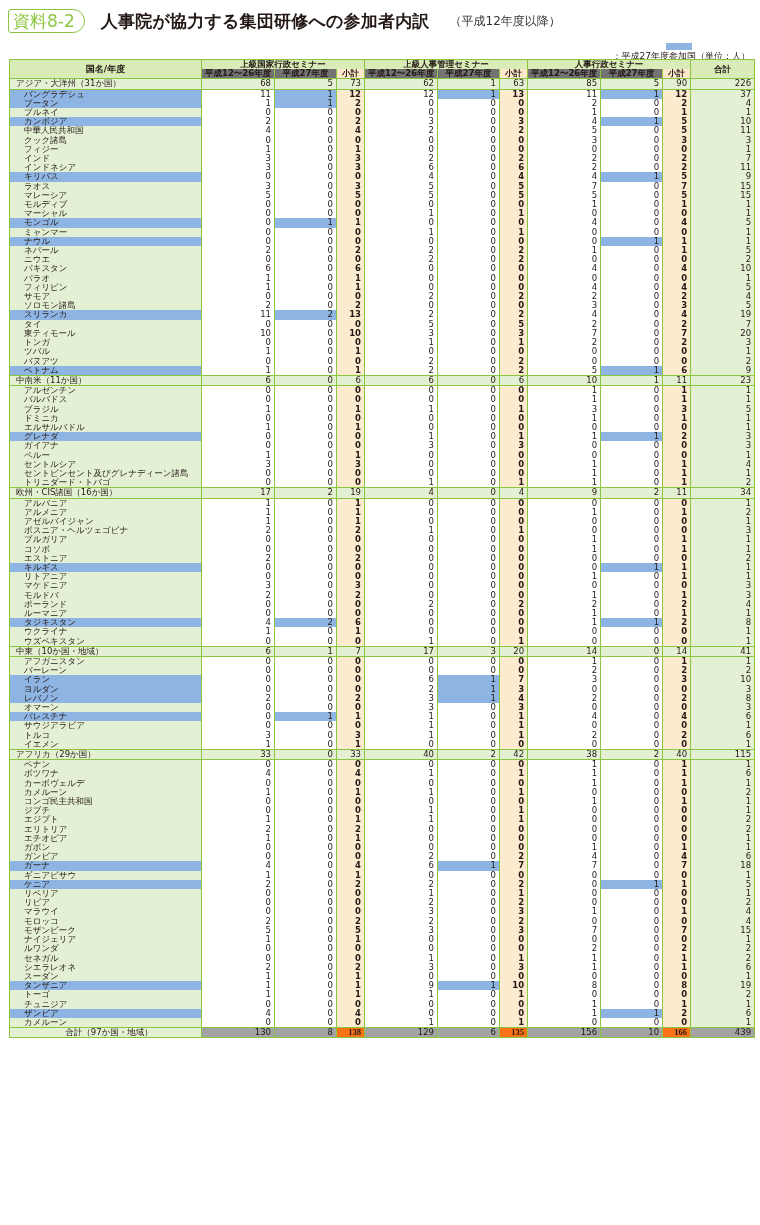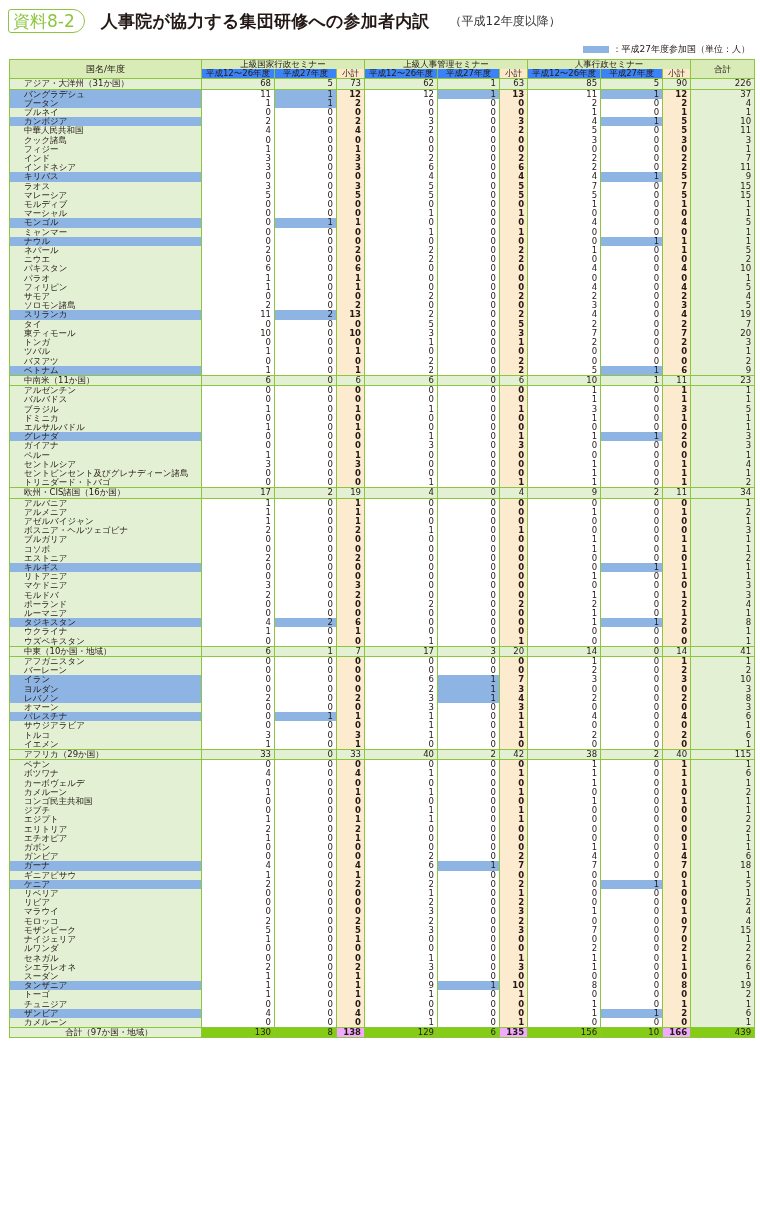--- a/index.html
+++ b/index.html
@@ -1,40 +1,40 @@
 <!DOCTYPE html>
 <html><head>
 <meta charset="utf-8">
 <style>
   html, body { margin: 0; padding: 0; background: #ffffff; }
   body { width: 760px; height: 1225px; overflow: hidden; font-family: "DejaVu Sans", sans-serif; color: #231815; }
   .title-row { position: absolute; left: 8px; top: 8px; display: flex; align-items: center; height: 26px; gap: 16px; }
   .badge { border: 1.5px solid #8cc63f; border-radius: 3px 12px 12px 3px; color: #8cc63f; font-size: 17px; padding: 0 9px 0 4px; height: 22px; line-height: 22px; font-weight: normal; }
   .main-title { font-size: 17px; font-weight: bold; color: #231815; letter-spacing: 0.2px; }
   .sub-title { margin-left: 4px; font-size: 12px; color: #333; }
-  .legend { position: absolute; right: 10px; top: 43px; font-size: 9px; color: #231815; display: flex; align-items: center; }
+  .legend { position: absolute; right: 10px; top: 43px; font-size: 9px; color: #231815; display: flex; align-items: center; flex-direction: column; }
   .legend-swatch { width: 26px; height: 7px; background: #8db4e2; margin-right: 4px; }
   table { position: absolute; left: 9px; top: 59px; width: 745px; border-collapse: collapse; font-size: 8.5px; line-height: 9.2px; table-layout: fixed; }
   td, th { padding: 0 3px; white-space: nowrap; overflow: hidden; }
-  th { background: #d9ecb7; font-weight: normal; border: 1px solid #8cc63f; text-align: center; }
-  th.sub { background: #3b82f6; }
+  th { background: #d9ecb7; font-weight: bold; border: 1px solid #8cc63f; text-align: center; }
+  th.sub { background: #737373; }
   th.sub-total { background: #fde9c9; }
   .h-name { font-size: 9px; }
   td { border-left: 1px solid #8cc63f; border-right: 1px solid #8cc63f; text-align: right; background: #fff; }
   td.name { text-align: left; background: #e4f0d4; padding-left: 14px; }
   td.st { background: #fdebd0; font-weight: bold; }
   td.tot { background: #e4f0d4; }
   td.hl { background: #8db4e2; }
   td.name.hl { background: #8db4e2; }
   tr.region td { background: #e4f0d4; border-top: 1.5px solid #8cc63f; border-bottom: 1px solid #8cc63f; font-weight: normal; }
-  tr.region td.name { padding-left: 14px; }
+  tr.region td.name { padding-left: 6px; }
   tr.region td.st { background: #e4f0d4; }
-  tr.grand td { background: #84cc16; border-top: 1.5px solid #8cc63f; border-bottom: 1.5px solid #8cc63f; }
+  tr.grand td { background: #a3a3a3; border-top: 1.5px solid #8cc63f; border-bottom: 1.5px solid #8cc63f; }
   tr.grand td.name { text-align: center; padding-left: 10px; background: #e4f0d4; }
-  tr.grand td.st { background: #f0abfc; }
+  tr.grand td.st { background: #f97316; font-family: Liberation Serif, serif; }
   table { border: 1.5px solid #8cc63f; }
 </style>
 </head>
 <body>
 
 <div class="title-row">
   <span class="badge">資料8-2</span>
   <span class="main-title">人事院が協力する集団研修への参加者内訳</span>
   <span class="sub-title">（平成12年度以降）</span>
 </div>

